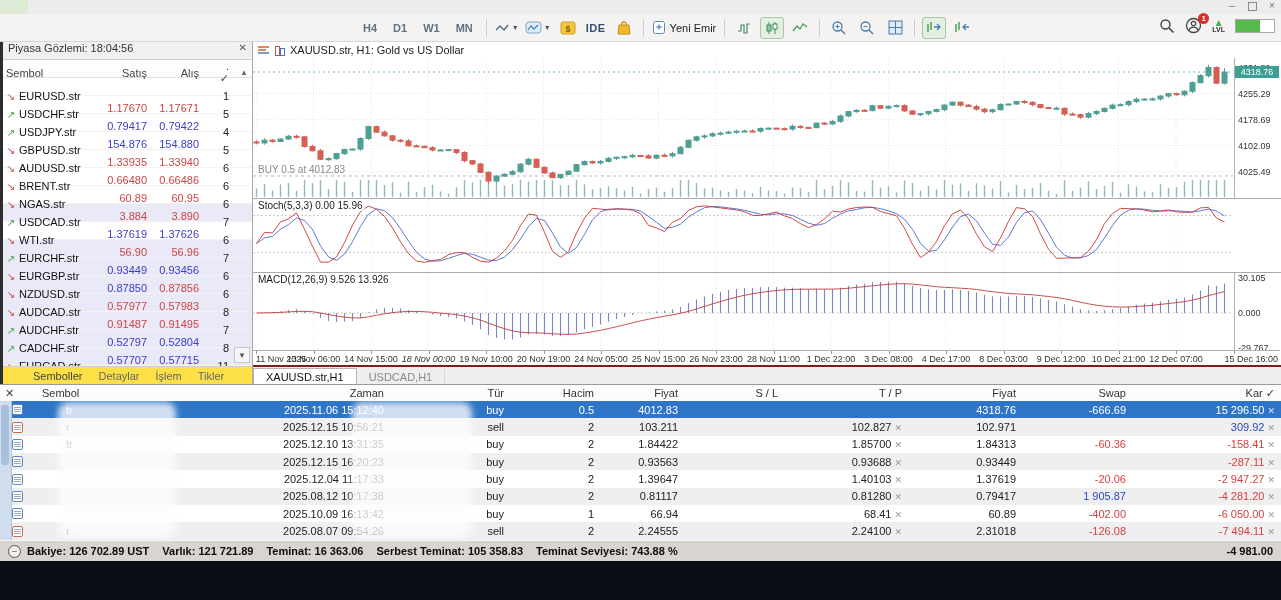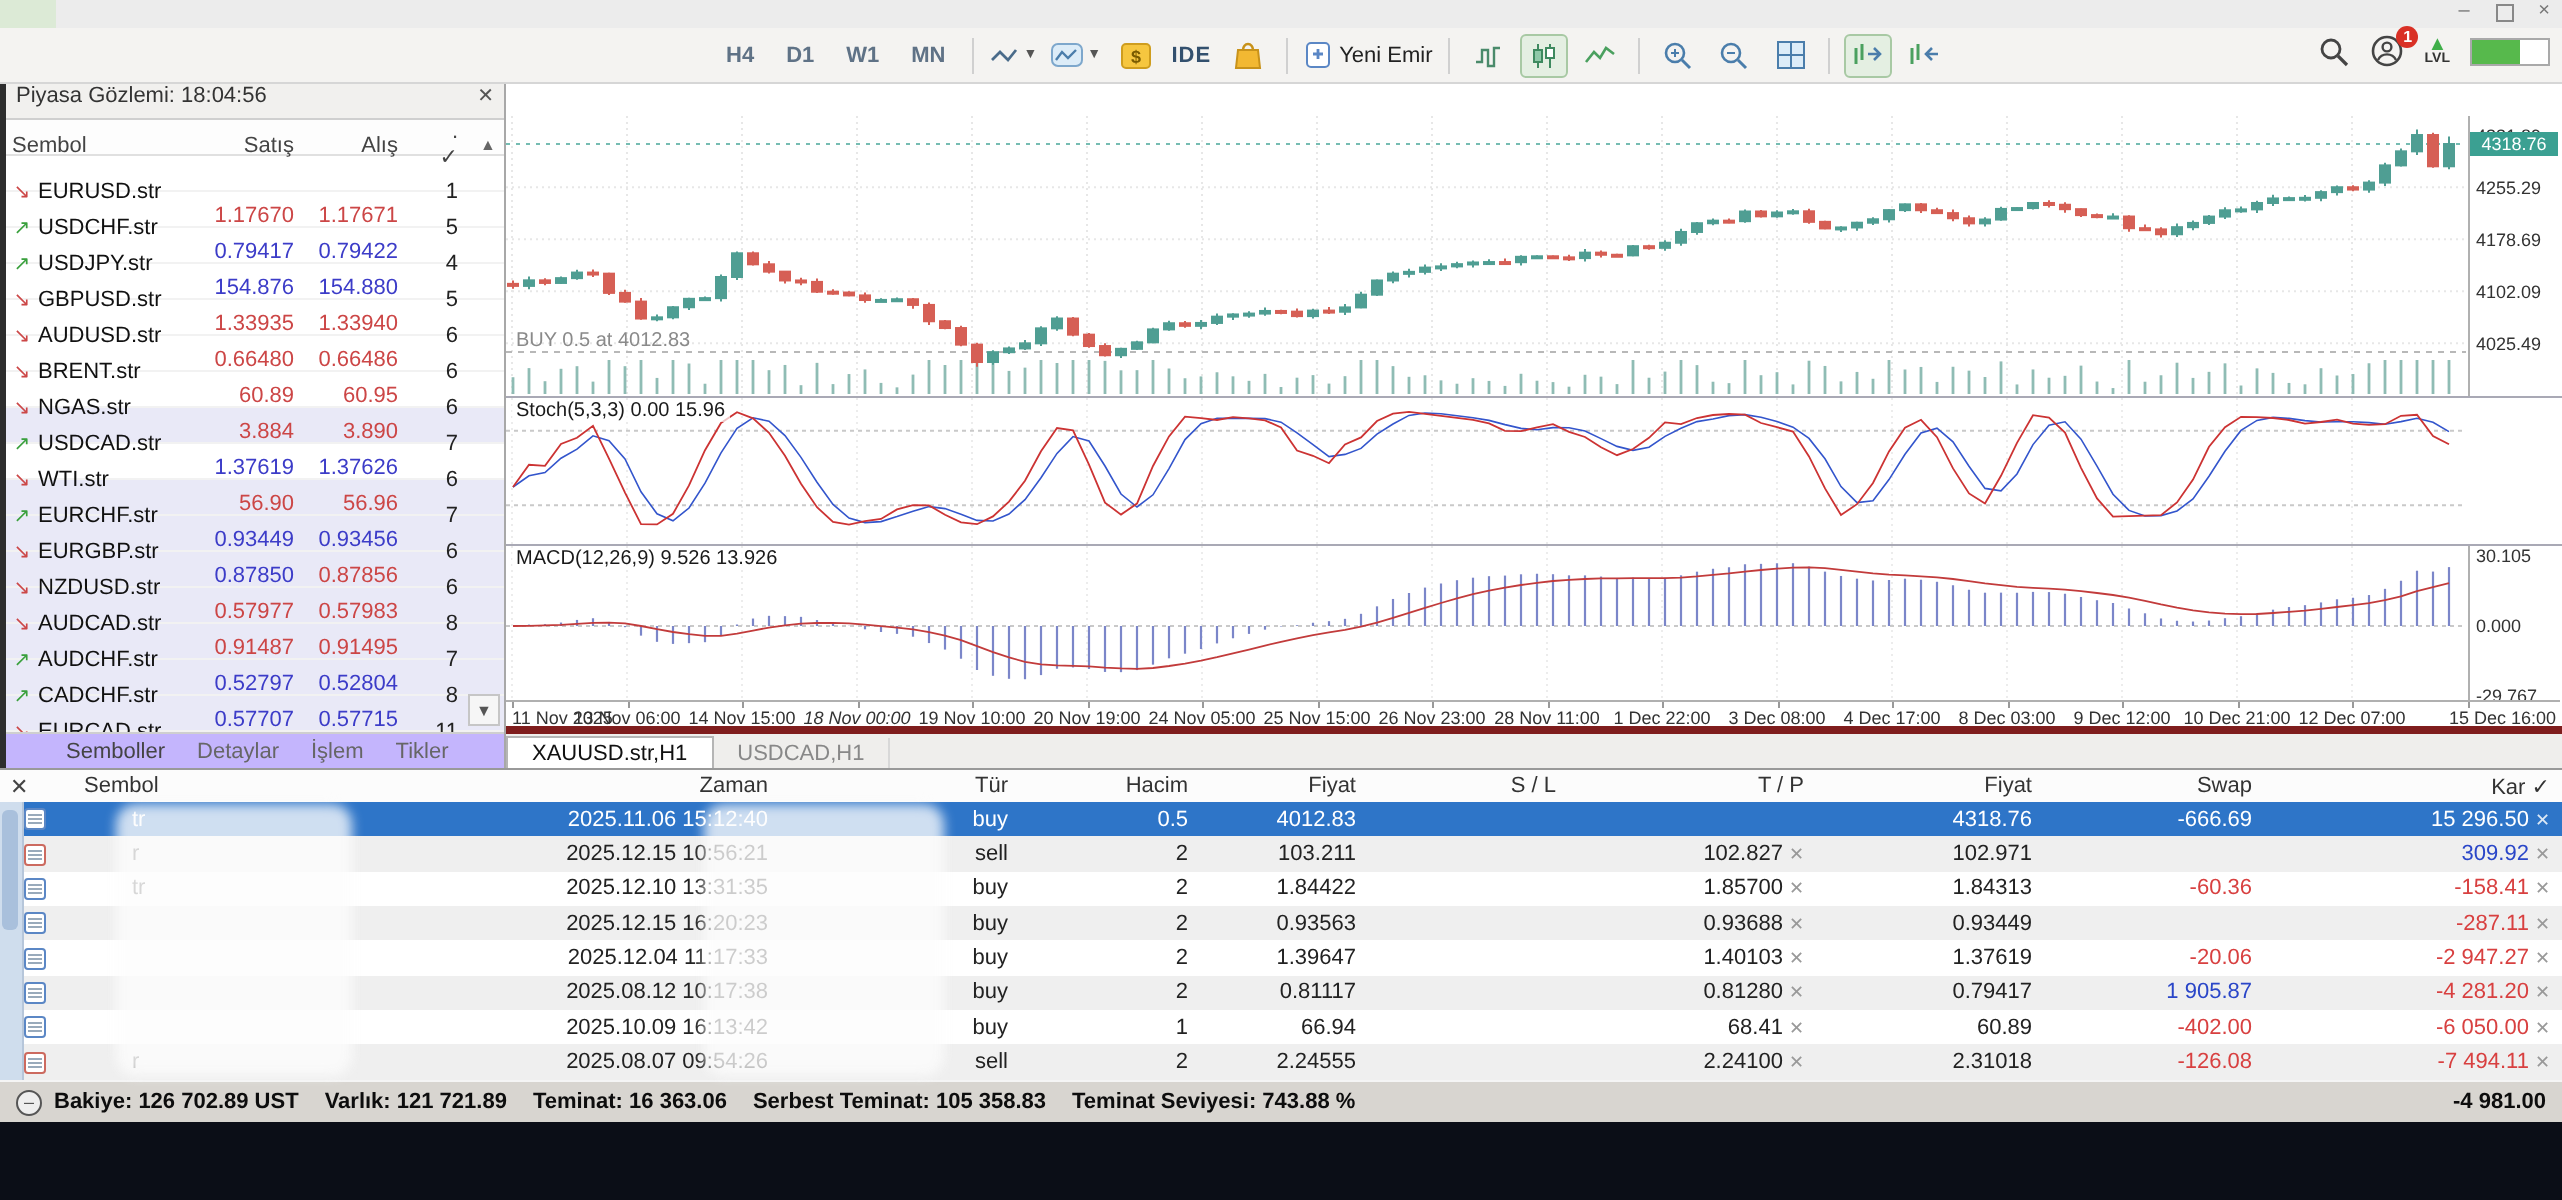--- a/index.html
+++ b/index.html
@@ -40,40 +40,40 @@
   .mw-row{height:17px;display:grid;grid-template-columns:16px 81px 50px 52px 33px 18px;align-items:center;border-bottom:1px solid #f2f2f2;}
   .mw-row.hl{background:#e9e9f7;}
   .mw-row .arr{text-align:center;font-size:10px;}
   .mw-row .arr.up{color:#3aa03d;} .mw-row .arr.down{color:#cc4747;}
   .mw-row .nm{color:#111;}
   .mw-row .px{text-align:right;padding-right:3px;margin-top:24px;}
   .mw-row .sp{text-align:right;padding-right:6px;color:#222;}
   .px.r{color:#cc4646;} .px.b{color:#3c3cc8;}
   .mw-scrollup{color:#666;font-size:8px;text-align:center;}
   .mw-scrolldn{position:absolute;right:2px;bottom:21px;width:14px;height:14px;border:1px solid #c6c6c6;background:#f6f6f6;color:#555;font-size:8px;display:flex;align-items:center;justify-content:center;}
-  .mw-tabs{height:17px;background:#c4b5fd;border-top:1px solid #cfcfcf;display:flex;gap:16px;padding-left:30px;align-items:center;color:#666;}
+  .mw-tabs{height:17px;background:#fde047;border-top:1px solid #cfcfcf;display:flex;gap:16px;padding-left:30px;align-items:center;color:#666;}
   .mw-tabs .tab.active{color:#444;}
   
   .chartzone{flex:1;position:relative;background:#fff;}
   .chead{position:absolute;top:0;left:0;right:0;height:16px;display:flex;align-items:center;gap:4px;padding-left:5px;color:#222;}
   .mini-ic{width:12px;height:10px;position:relative;}
   .mini-ic .b1{position:absolute;left:0;top:1px;width:11px;height:2px;background:#e08a4e;}
   .mini-ic .b2{position:absolute;left:0;top:4px;width:8px;height:2px;background:#e08a4e;}
   .mini-ic .b3{position:absolute;left:0;top:7px;width:11px;height:2px;background:#7a9cc6;}
   .mini-ic2 .c1{position:absolute;left:1px;top:1px;width:3px;height:8px;border:1px solid #c0504e;}
   .mini-ic2 .c2{position:absolute;left:6px;top:3px;width:3px;height:6px;border:1px solid #4e6cc0;}
   .plot{position:absolute;left:0;background:#fff;}
   .axiscol{position:absolute;right:0;width:46px;border-left:1px solid #b0b0b0;background:#fff;font-size:9px;color:#333;}
   .axiscol span{position:absolute;left:3px;}
   .pricetag{position:absolute;left:0;width:44px;background:#3ba092;color:#fff;text-align:center;font-size:9px;padding:1px 0;}
   .pane-sep{position:absolute;left:0;right:0;height:1px;background:#a9a9b5;}
   .ind-label{position:absolute;font-size:10px;color:#1a1a1a;background:rgba(255,255,255,.7);padding:0 2px;}
   .timeaxis{position:absolute;left:0;height:17px;border-top:1px solid #b0b0b0;font-size:9px;color:#333;background:#fff;}
   .timeaxis .tl{position:absolute;top:3px;white-space:nowrap;}
-  .ctabs{position:absolute;left:0;right:0;bottom:0;height:17px;background:#efeeec;border-top:4px solid #7f1d1d;display:flex;align-items:flex-end;}
+  .ctabs{position:absolute;left:0;right:0;bottom:0;height:17px;background:#efeeec;border-top:2px solid #7f1d1d;display:flex;align-items:flex-end;}
   .ctab{height:15px;display:flex;align-items:center;padding:0 12px;color:#888;border-right:1px solid #d8d8d8;}
   .ctab.active{background:#fff;color:#111;border:1px solid #b5b5b5;border-bottom:none;}
   
   .positions{height:155px;position:relative;border-top:1px solid #999;background:#fff;}
   .pos-head{height:16px;display:grid;grid-template-columns:38px 192px 160px 120px 90px 84px 100px 124px 114px 110px 149px;align-items:center;background:#fcfcfc;border-bottom:1px solid #ddd;color:#333;}
   .pos-head .hx{padding-left:5px;color:#444;}
   .pos-head .hl1{padding-left:4px;}
   .pos-head .hr{text-align:right;padding-right:6px;}
   .pos-rows{position:absolute;top:16px;left:0;right:0;bottom:0;}
   .pos-row{height:17.35px;display:grid;grid-template-columns:38px 192px 160px 120px 90px 84px 100px 124px 114px 110px 149px;align-items:center;}
@@ -385,20 +385,32 @@
       <div class="mw-scrolldn">▼</div>
       <div class="mw-tabs">
         <span class="tab active">Semboller</span>
         <span class="tab">Detaylar</span>
         <span class="tab">İşlem</span>
         <span class="tab">Tikler</span>
       </div>
     </div>
 
     <div class="chartzone">
+      <div class="chead">
+        <span class="mini-ic">
+            <span class="b1"></span>
+            <span class="b2"></span>
+            <span class="b3"></span>
+          </span>
+        <span class="mini-ic mini-ic2">
+            <span class="c1"></span>
+            <span class="c2"></span>
+          </span>
+        <span>XAUUSD.str, H1:  Gold vs US Dollar</span>
+      </div>
 
       <svg id="mainSvg" class="plot" style="top:16px" width="980" height="140">
           <line x1="3" y1="0" x2="3" y2="140" stroke="#e7e7e7" stroke-dasharray="1 2"></line>
           <line x1="60.5" y1="0" x2="60.5" y2="140" stroke="#e7e7e7" stroke-dasharray="1 2"></line>
           <line x1="118" y1="0" x2="118" y2="140" stroke="#e7e7e7" stroke-dasharray="1 2"></line>
           <line x1="175.5" y1="0" x2="175.5" y2="140" stroke="#e7e7e7" stroke-dasharray="1 2"></line>
           <line x1="233" y1="0" x2="233" y2="140" stroke="#e7e7e7" stroke-dasharray="1 2"></line>
           <line x1="290.5" y1="0" x2="290.5" y2="140" stroke="#e7e7e7" stroke-dasharray="1 2"></line>
           <line x1="348" y1="0" x2="348" y2="140" stroke="#e7e7e7" stroke-dasharray="1 2"></line>
           <line x1="405.5" y1="0" x2="405.5" y2="140" stroke="#e7e7e7" stroke-dasharray="1 2"></line>

